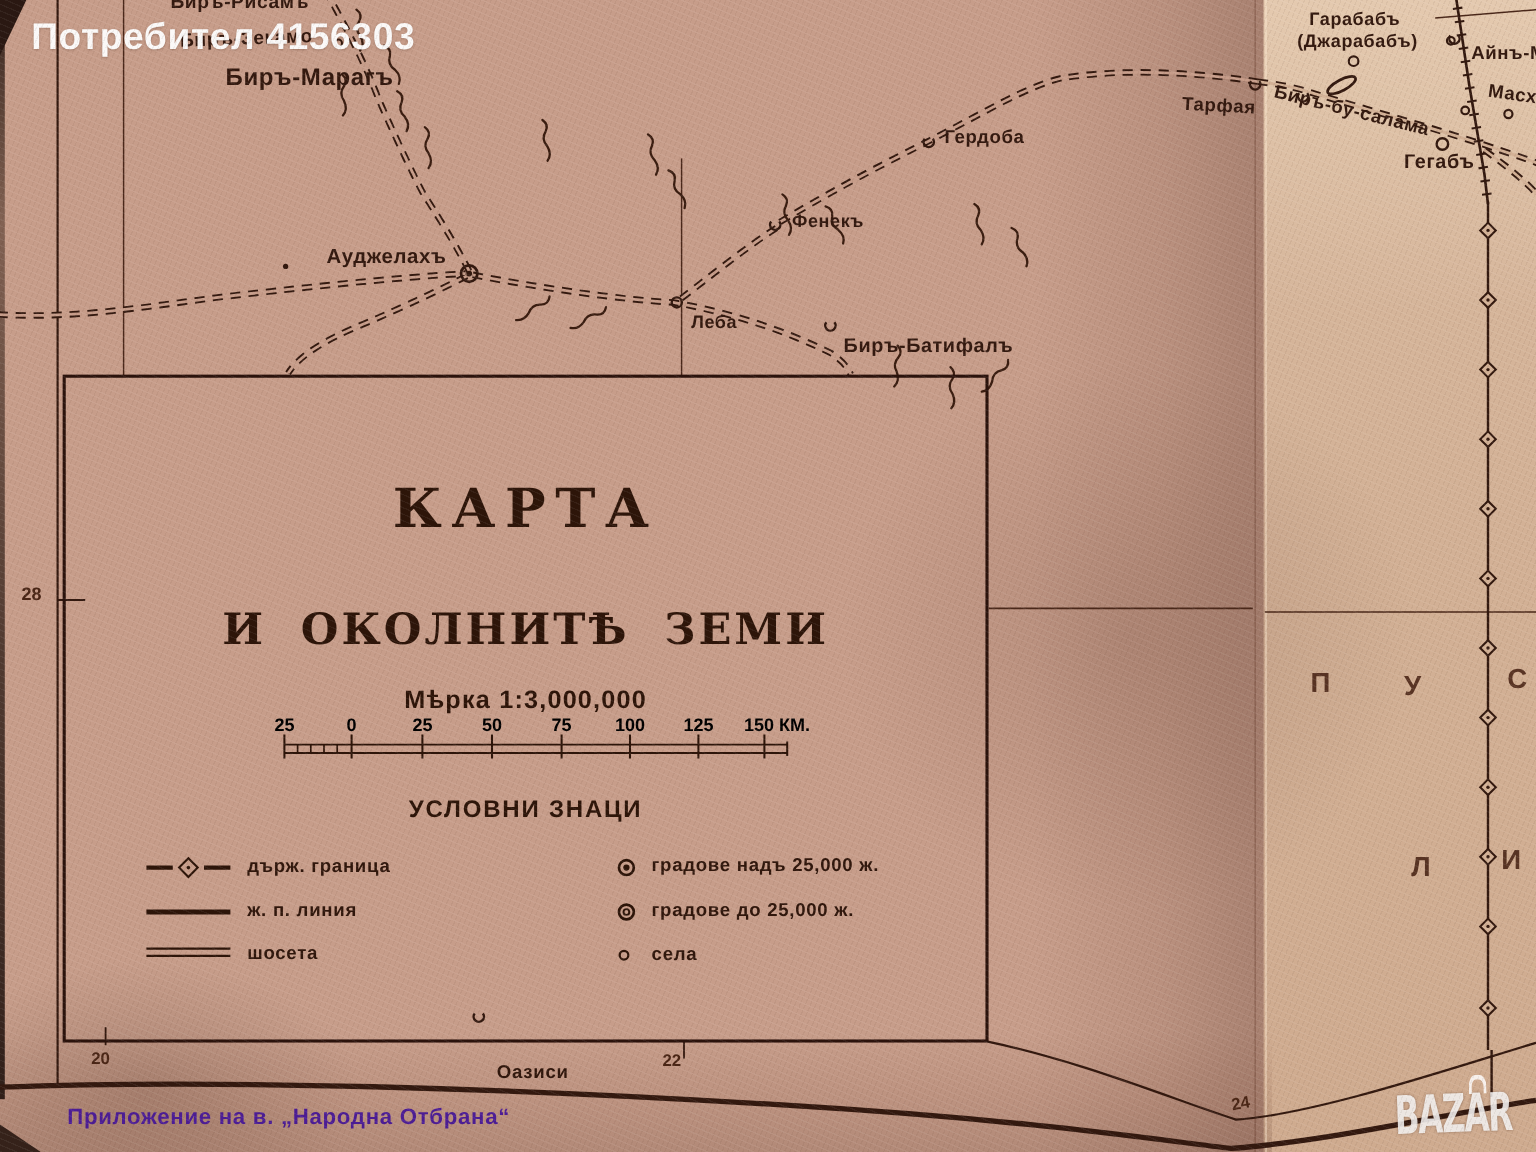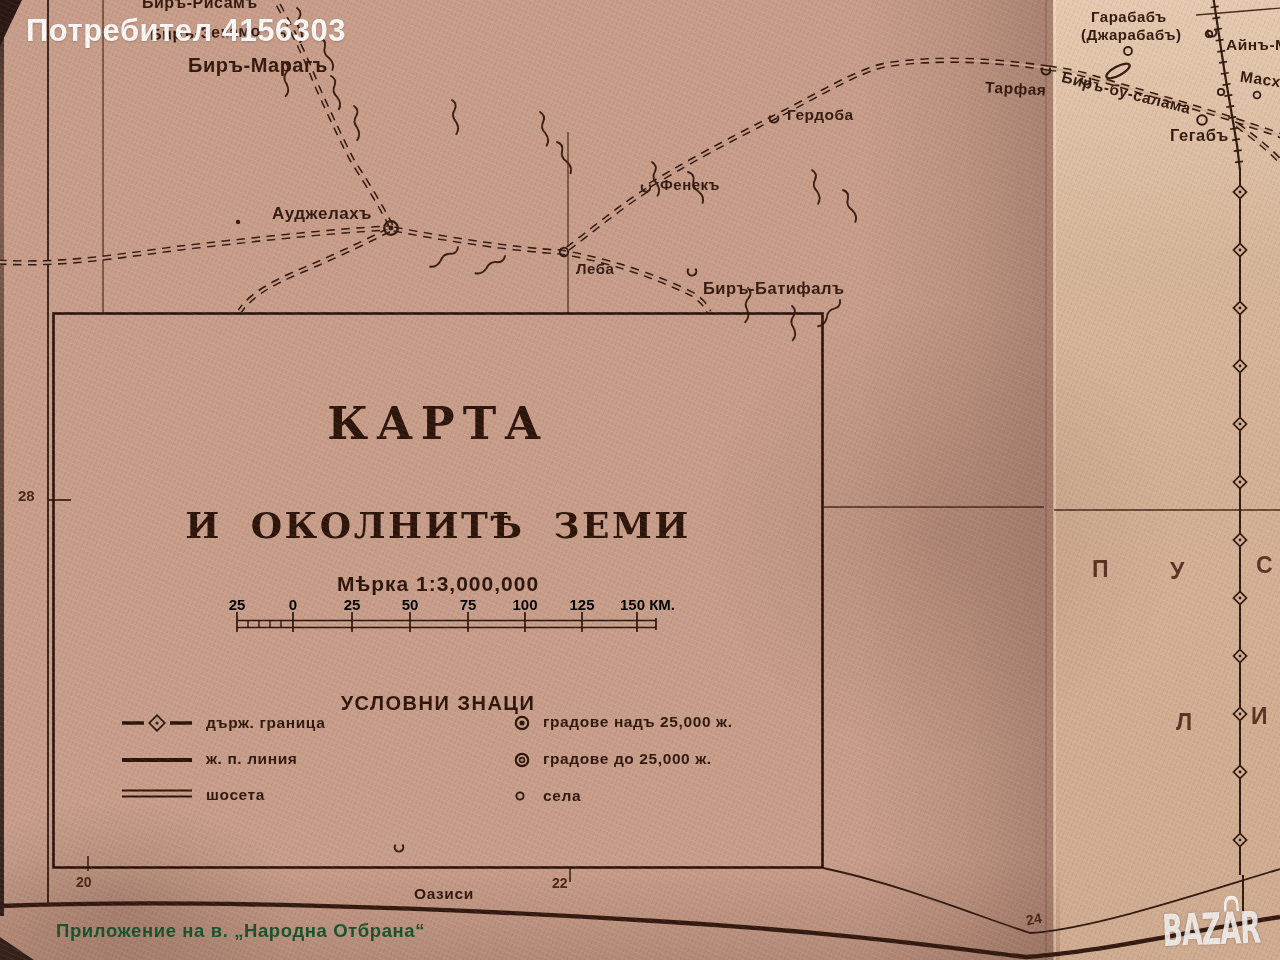--- a/index.html
+++ b/index.html
@@ -37,21 +37,21 @@
   .pl{position:absolute;z-index:3;color:#33190f;font-weight:bold;white-space:nowrap;
       letter-spacing:0.5px;}
   .grat{position:absolute;z-index:3;color:#4a2616;font-weight:bold;white-space:nowrap;}
   .big-letter{position:absolute;z-index:3;color:#4c2718;font-weight:bold;opacity:.9;}
   .center-wrap{position:absolute;left:53px;width:770px;text-align:center;z-index:3;
       color:#2d1509;white-space:nowrap;}
   .serif{font-family:"DejaVu Serif","Liberation Serif",serif;font-weight:bold;}
   .scale-num{position:absolute;z-index:3;color:#000000;font-weight:bold;font-size:15px;
       width:44px;text-align:center;white-space:nowrap;}
   .leg-label{position:absolute;z-index:3;color:#30170c;font-weight:bold;font-size:15.5px;white-space:nowrap;letter-spacing:0.6px;}
-  .imprint{position:absolute;left:56px;top:920px;z-index:3;color:#14532d;font-weight:bold;
+  .imprint{position:absolute;left:56px;top:920px;z-index:3;color:#4c1d95;font-weight:bold;
       font-size:18.5px;letter-spacing:0.6px;white-space:nowrap;}
   .username{position:absolute;left:26px;top:13px;z-index:6;color:rgba(255,255,255,0.95);
       font-weight:bold;font-size:31px;letter-spacing:0.5px;white-space:nowrap;
       text-shadow:0 1px 2px rgba(60,30,20,0.25);}
   .bazar{position:absolute;left:1163px;top:905px;z-index:6;color:rgba(255,255,255,0.82);
       font-family:"DejaVu Sans","Liberation Sans",sans-serif;font-weight:bold;font-size:44px;
       transform:rotate(-2deg) scaleX(0.62);transform-origin:left bottom;letter-spacing:-2px;
       text-shadow:0 0 3px rgba(90,60,45,0.5);white-space:nowrap;}
   .bazar span{display:inline-block;}
   .bazar .bag{position:relative;}
@@ -222,21 +222,21 @@
 
   <span class="scale-num" style="left:215px;top:596px;">25</span>
   <span class="scale-num" style="left:271px;top:596px;">0</span>
   <span class="scale-num" style="left:330px;top:596px;">25</span>
   <span class="scale-num" style="left:388px;top:596px;">50</span>
   <span class="scale-num" style="left:446px;top:596px;">75</span>
   <span class="scale-num" style="left:503px;top:596px;">100</span>
   <span class="scale-num" style="left:560px;top:596px;">125</span>
   <span class="scale-num" style="left:620px;top:596px;width:80px;text-align:left;">150 КМ.</span>
 
-  <div class="center-wrap" style="top:664px;font-size:20px;font-weight:bold;letter-spacing:1.5px;margin-top:28px;">УСЛОВНИ ЗНАЦИ</div>
+  <div class="center-wrap" style="top:664px;font-size:20px;font-weight:bold;letter-spacing:1.5px;">УСЛОВНИ ЗНАЦИ</div>
   <span class="leg-label" style="left:206px;top:714px;">държ. граница</span>
   <span class="leg-label" style="left:206px;top:750px;">ж. п. линия</span>
   <span class="leg-label" style="left:206px;top:786px;">шосета</span>
   <span class="leg-label" style="left:543px;top:713px;">градове надъ 25,000 ж.</span>
   <span class="leg-label" style="left:543px;top:750px;">градове до 25,000 ж.</span>
   <span class="leg-label" style="left:543px;top:787px;">села</span>
   <span class="leg-label" style="left:414px;top:837px;margin-top:48px;">Оазиси</span>
 
   <span class="pl" style="left:142px;top:-6px;font-size:16px;">Биръ-Рисамъ</span>
   <span class="pl" style="left:150px;top:24px;font-size:16px;transform:rotate(-2deg);">Биръ-Зекамо</span>

